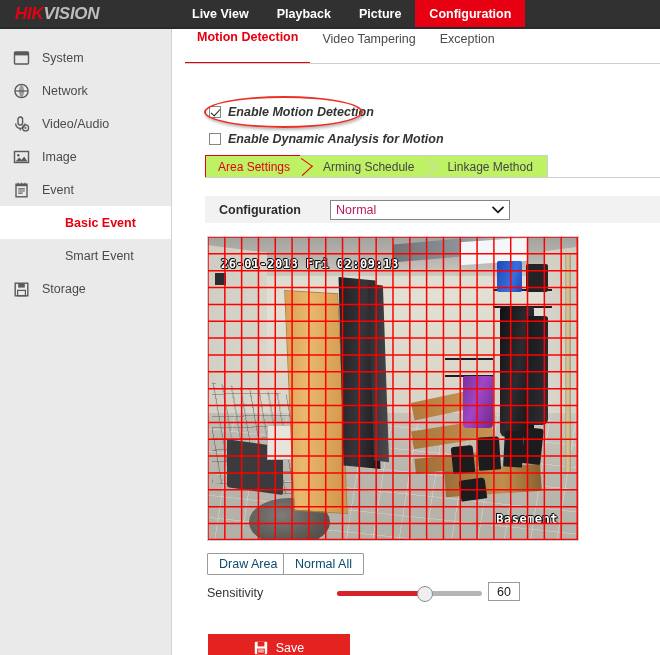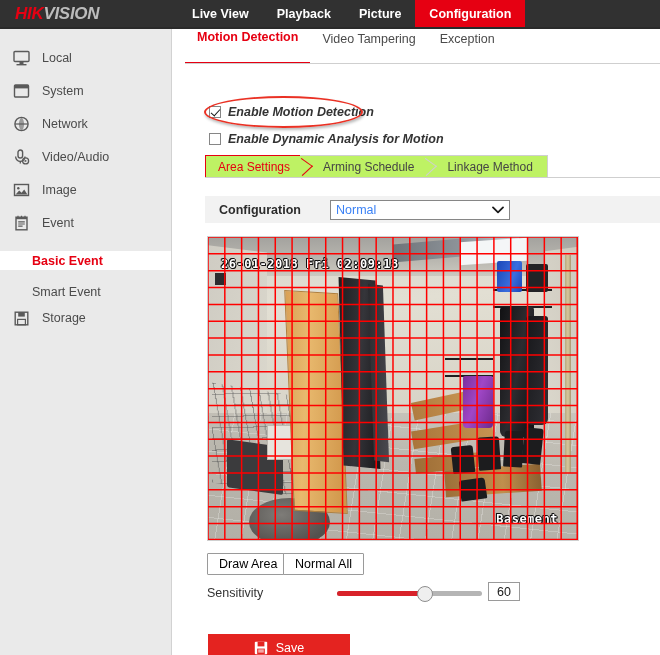--- a/index.html
+++ b/index.html
@@ -65,28 +65,27 @@
     font-size: 12.5px;
   }
   .side-item .sicon {
     width: 20px; height: 20px;
     margin-right: 11px;
     display: flex; align-items: center; justify-content: center;
     flex: 0 0 auto;
   }
   .side-item .sicon svg { display: block; }
   .side-sub {
-    height: 19px;
+    height: 33px;
     display: flex; align-items: center;
-    padding-left: 32px;
+    padding-left: 65px;
     box-sizing: border-box;
     cursor: pointer;
     font-size: 12.5px;
     color: #4b4b4b;
-    margin-top: 12px;
   }
   .side-sub.selected {
     background: #ffffff;
     color: #e60012;
     font-weight: bold;
   }
 
   
   #main {
     position: absolute; left: 173px; top: 29px;
@@ -224,21 +223,21 @@
     padding-left: 14px;
     box-sizing: border-box;
     font-size: 12.5px; font-weight: bold; color: #2c2c2c;
   }
   #cfg-select {
     width: 180px; height: 20px;
     border: 1px solid #868686;
     background: #ffffff;
     box-sizing: border-box;
     display: flex; align-items: center;
-    font-size: 12.5px; color: #3b82f6;
+    font-size: 12.5px; color: #be185d;
     padding: 0 5px;
     cursor: pointer;
     position: relative;
   }
   #cfg-select .selval { flex: 1; }
   #cfg-select .caret {
     width: 12px; height: 12px;
     display: flex; align-items: center; justify-content: center;
   }
 
@@ -431,21 +430,21 @@
   }
 
   
   .plainbtn {
     position: absolute;
     height: 22px;
     border: 1px solid #9a9a9a;
     background: #ffffff;
     box-sizing: border-box;
     display: flex; align-items: center; justify-content: center;
-    font-size: 12.5px; color: #000000;
+    font-size: 12.5px; color: #0c4a6e;
     padding: 0 11px;
     cursor: pointer;
     border-radius: 1px;
   }
   #btn-draw  { left: 34px; top: 524px; }
   #btn-clear { left: 110px; top: 524px; }
 
   #sens-label {
     position: absolute; left: 34px; top: 557px;
     font-size: 12.5px; color: #333333;
@@ -506,30 +505,20 @@
   </div>
   <div class="navtab spacer-a">Live View</div>
   <div class="navtab">Playback</div>
   <div class="navtab">Picture</div>
   <div class="navtab active" style="background: rgb(230, 0, 18);">Configuration</div>
 </div>
 <div id="topnav-underline"></div>
 
 <div id="sidebar">
 
-  <div class="side-item">
-    <span class="sicon">
-      <svg width="17" height="16" viewBox="0 0 17 16">
-          <rect x="1" y="1.5" width="15" height="10" rx="1" fill="none" stroke="#5a5a5a" stroke-width="1.4"></rect>
-          <rect x="6.5" y="11.5" width="4" height="2.6" fill="#5a5a5a"></rect>
-          <rect x="3.5" y="14" width="10" height="1.4" fill="#5a5a5a"></rect>
-        </svg>
-    </span>
-    <span>Local</span>
-  </div>
 
   <div class="side-item">
     <span class="sicon">
       <svg width="17" height="16" viewBox="0 0 17 16">
           <rect x="1.5" y="2" width="14" height="12" rx="1" fill="none" stroke="#5a5a5a" stroke-width="1.4"></rect>
           <rect x="1.5" y="2" width="14" height="3.4" fill="#5a5a5a"></rect>
         </svg>
     </span>
     <span>System</span>
   </div>

